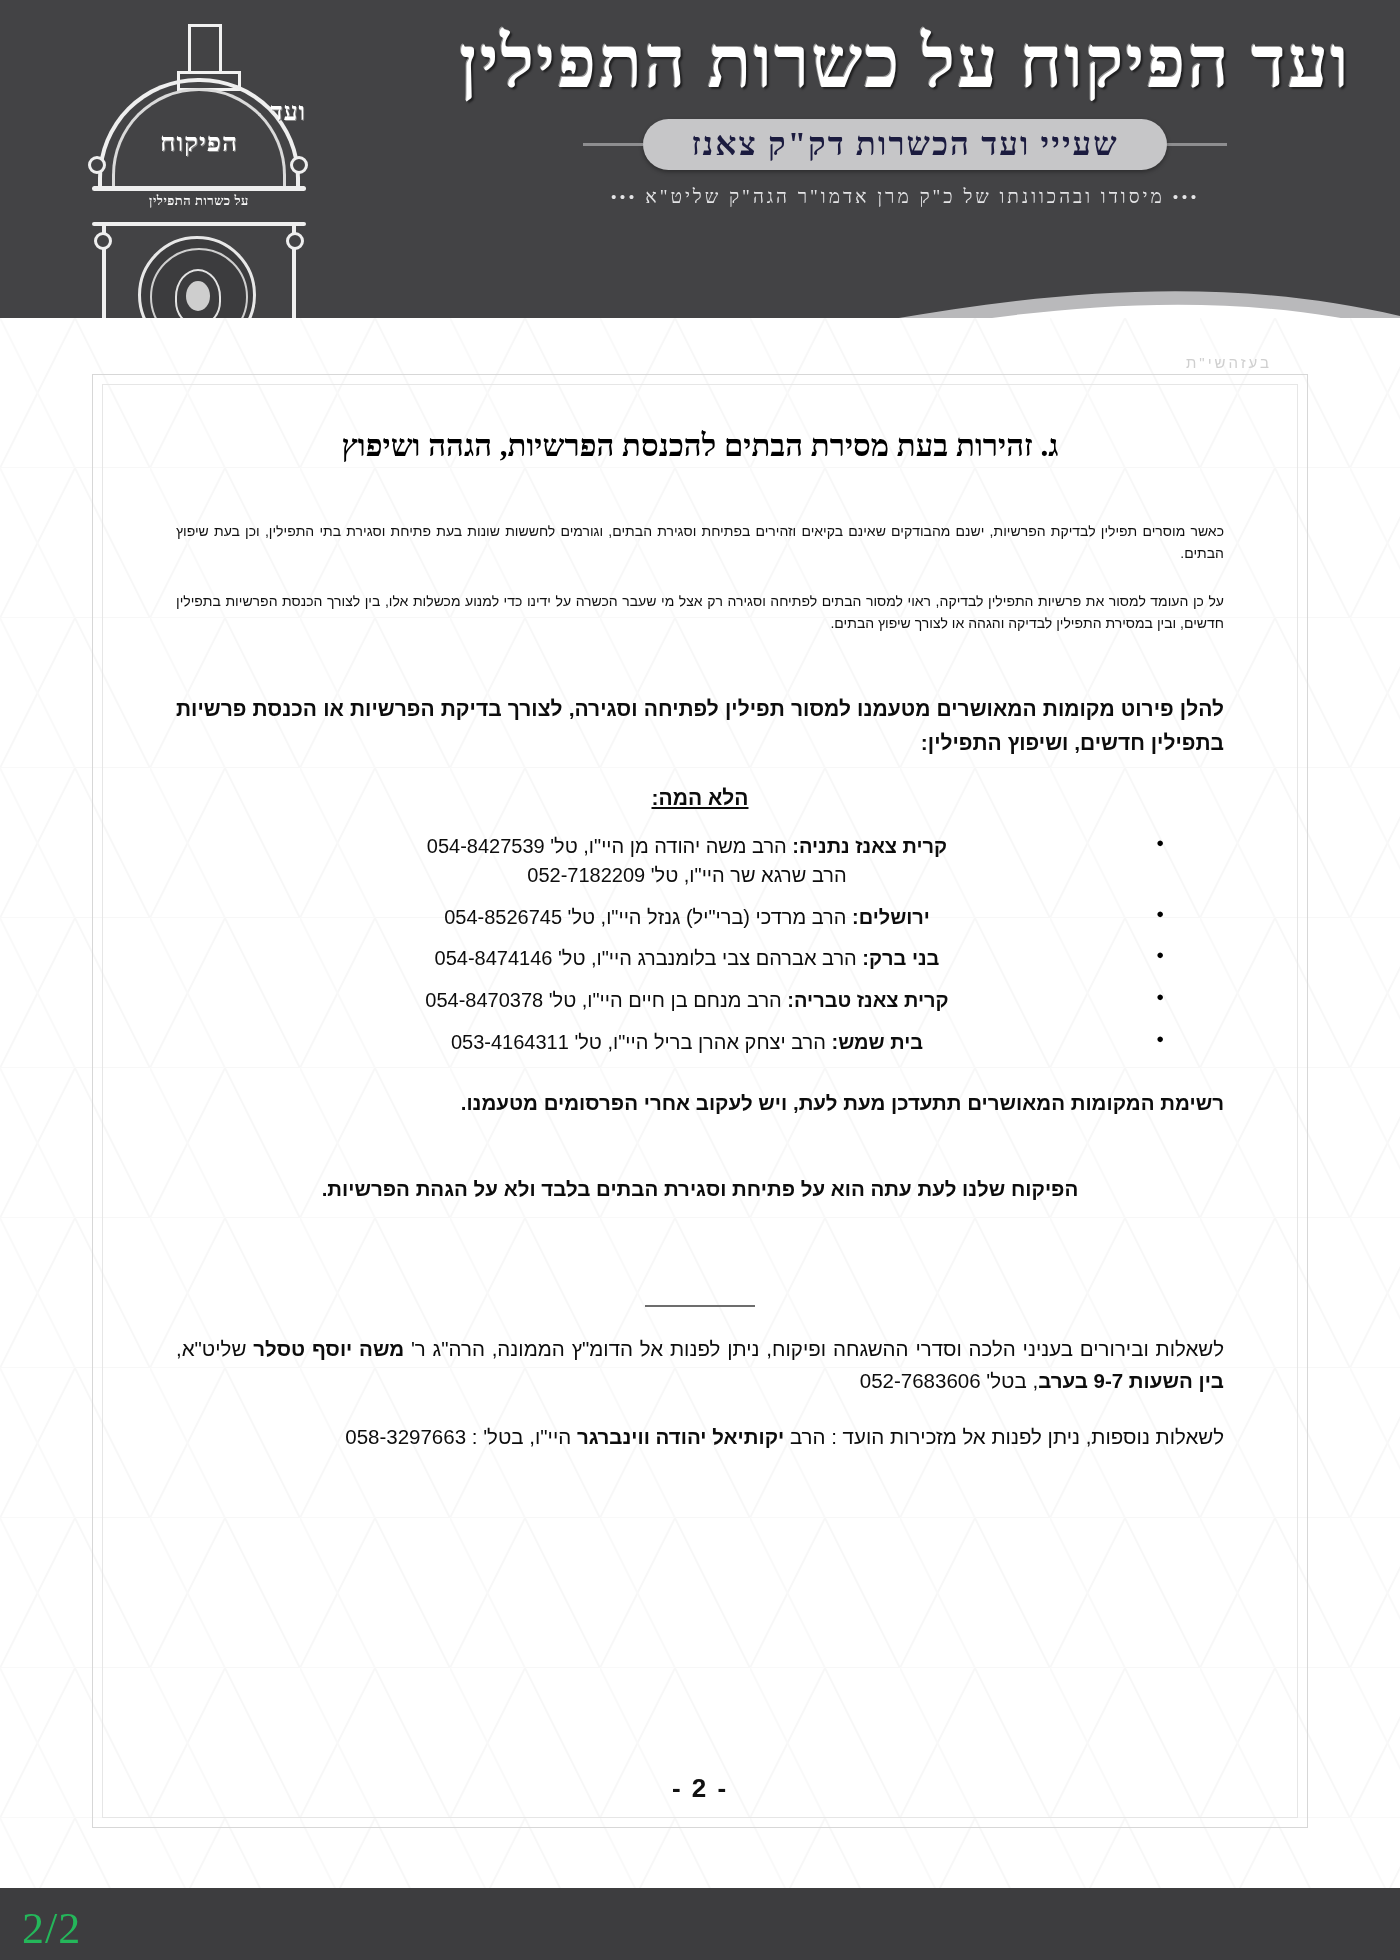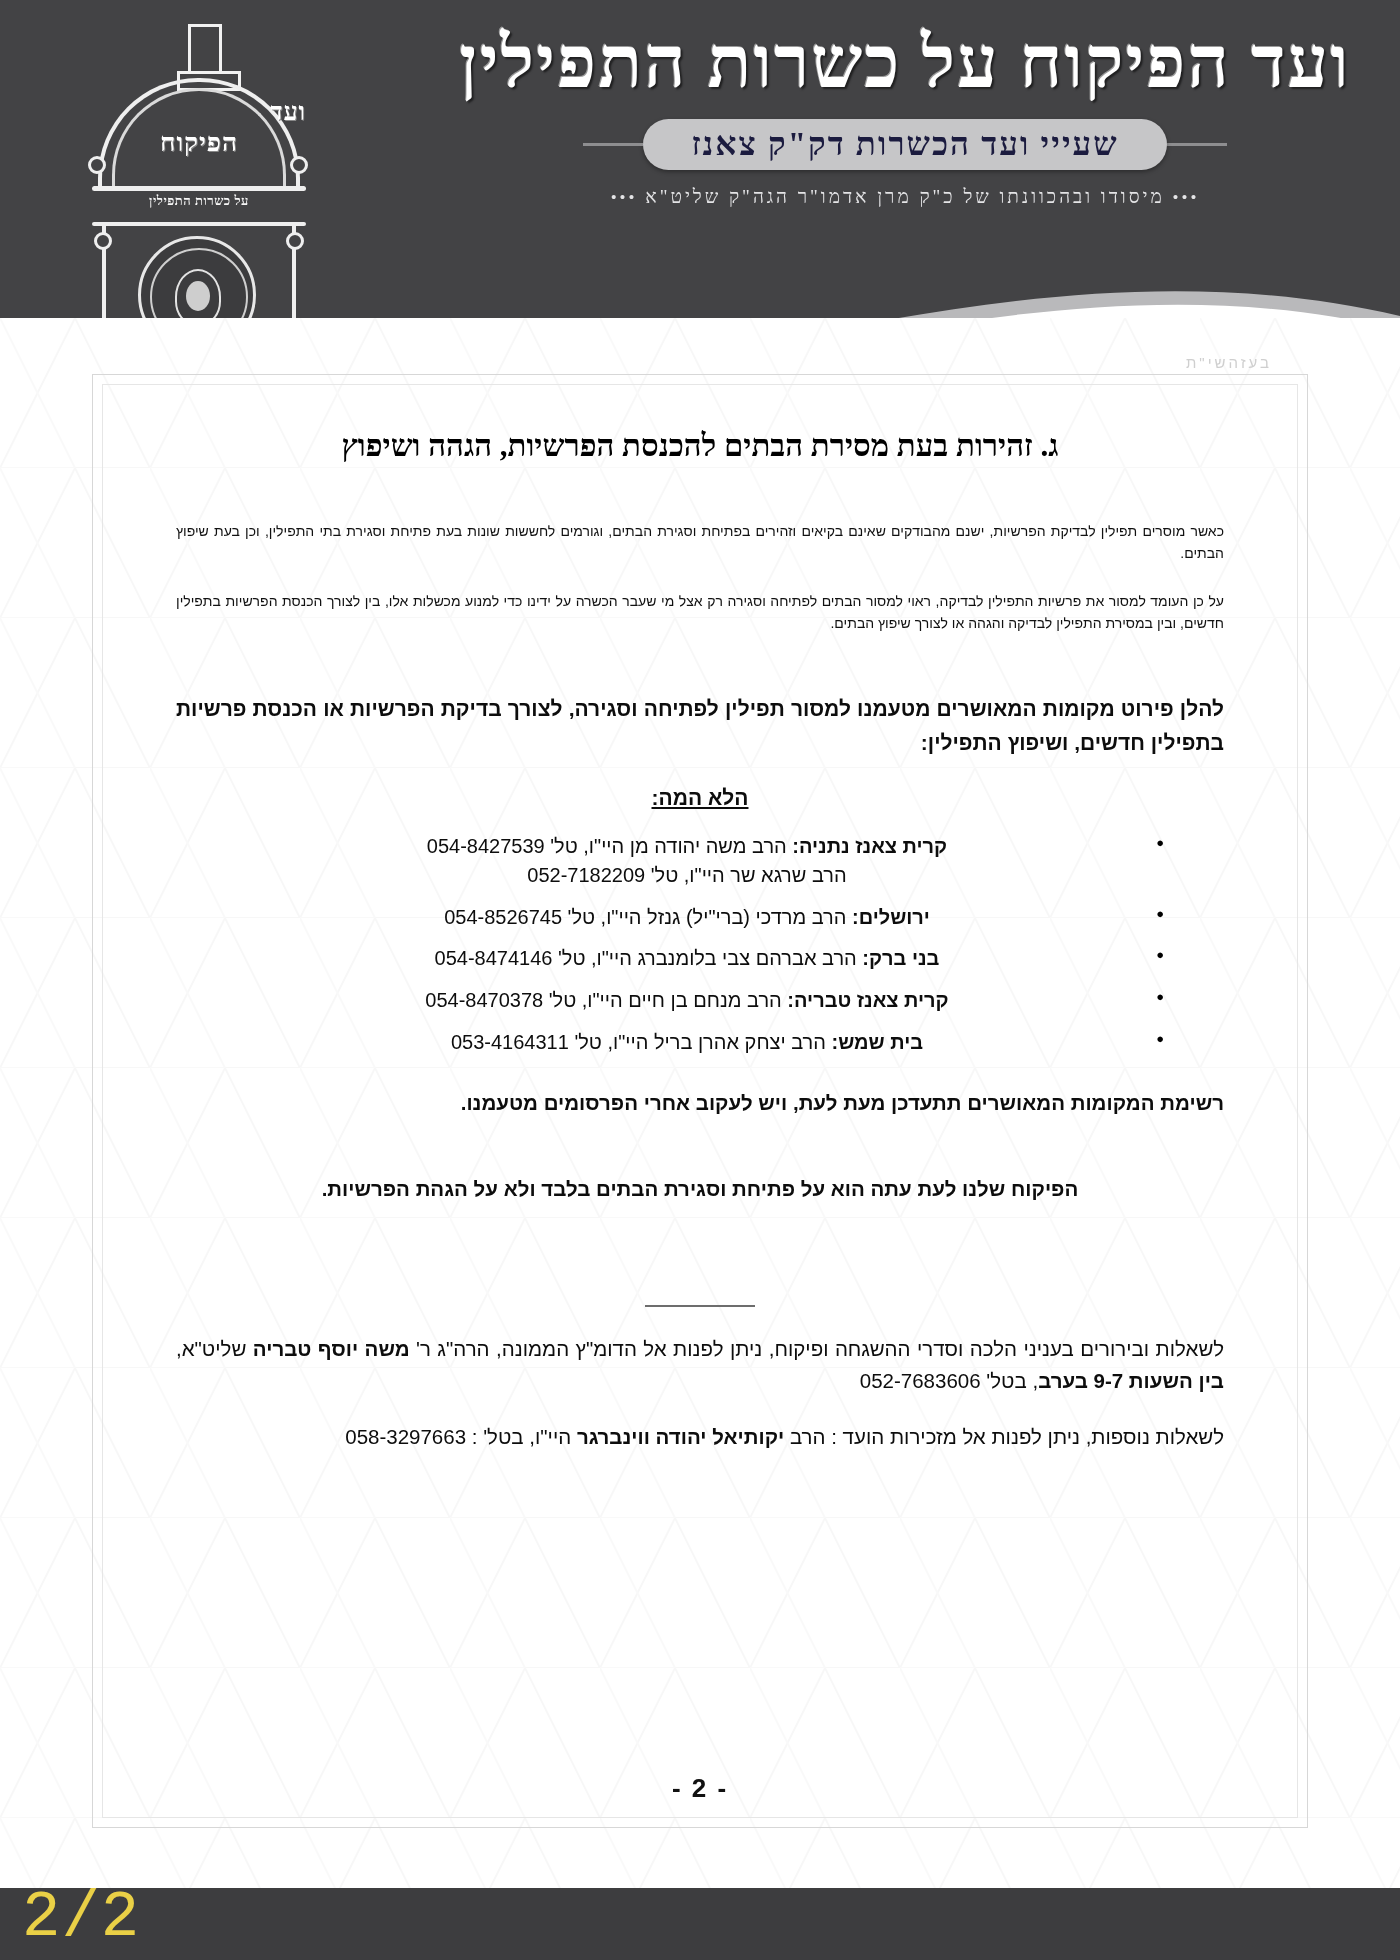--- a/index.html
+++ b/index.html
@@ -279,23 +279,23 @@
     left:0; right:0;
     top:1455px;
     text-align:center;
     font-size:26px; font-weight:bold; color:#111;
     letter-spacing:2px;
   }
 
   #watermark {
     position:absolute;
     left:22px; bottom:6px;
-    font-size:64px;
-    color:#fde047;
-    font-family:Liberation Mono, monospace;
+    font-size:44px;
+    color:#22c55e;
+    font-family:Liberation Serif, serif;
     letter-spacing:1px;
     opacity:.9;
   }
 
   #bottom-band {
     position:absolute; left:0; bottom:0; width:1400px; height:72px;
     background:#3d3d3f;
   }
 </style>
 </head>
@@ -392,21 +392,21 @@
         <li>
           <span class="city">בית שמש:</span><span> הרב יצחק אהרן בריל היי"ו, טל' 053-4164311</span>
         </li>
       </ul>
 
       <p class="note-bold">רשימת המקומות המאושרים תתעדכן מעת לעת, ויש לעקוב אחרי הפרסומים מטעמנו.</p>
       <p class="note-bold2">הפיקוח שלנו לעת עתה הוא על פתיחת וסגירת הבתים בלבד ולא על הגהת הפרשיות.</p>
 
       <hr id="rule">
 
-      <p class="foot"><span>לשאלות ובירורים בעניני הלכה וסדרי ההשגחה ופיקוח, ניתן לפנות אל הדומ"ץ הממונה, הרה"ג ר' </span><b>משה יוסף טבריה</b><span> שליט"א, </span><b>בין השעות 9-7 בערב</b><span>, בטל' 052-7683606</span></p>
+      <p class="foot"><span>לשאלות ובירורים בעניני הלכה וסדרי ההשגחה ופיקוח, ניתן לפנות אל הדומ"ץ הממונה, הרה"ג ר' </span><b>משה יוסף טסלר</b><span> שליט"א, </span><b>בין השעות 9-7 בערב</b><span>, בטל' 052-7683606</span></p>
 
       <p class="foot"><span>לשאלות נוספות, ניתן לפנות אל מזכירות הועד : הרב </span><b>יקותיאל יהודה ווינברגר</b><span> היי"ו, בטל' : 058-3297663</span></p>
 
     </div>
 
     <div id="pagenum">- 2 -</div>
   </div>
 
   <div id="bottom-band"></div>
   <div id="watermark">2/2</div>

